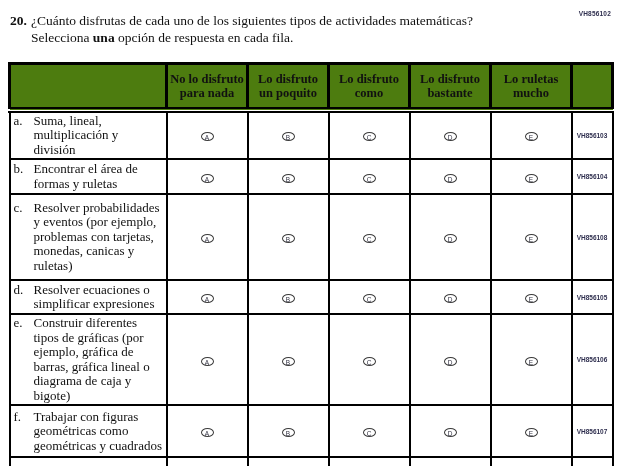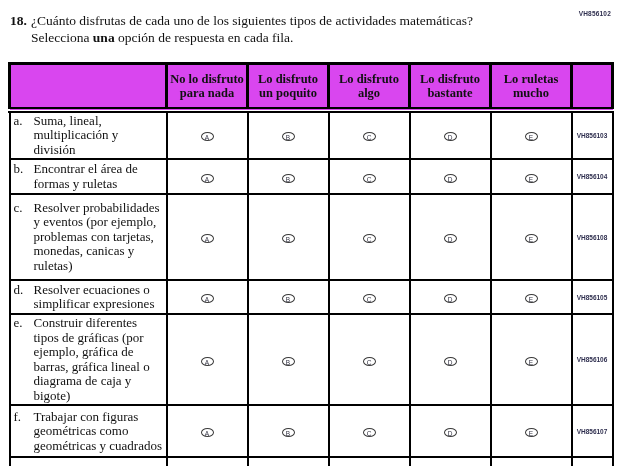--- a/index.html
+++ b/index.html
@@ -47,21 +47,21 @@
   }
   table.matrix th {
     border: 3px solid #000;
     border-bottom: 6px double #000;
     font-size: 12.5px;
     font-weight: bold;
     text-align: center;
     vertical-align: middle;
     line-height: 1.12;
     padding: 2px 1px;
-    background: #d946ef;
+    background: #4d7c0f;
   }
   table.matrix td {
     border: 2px solid #000;
     vertical-align: middle;
     background: #fff;
   }
   td.label-cell {
     vertical-align: top;
     padding: 1px 3px 1px 3px;
     font-size: 13px;
@@ -93,40 +93,40 @@
     padding: 0;
   }
   tr.partial-row td { border-bottom: none; }
 </style>
 </head>
 <body>
 
 <div class="page-code">VH856102</div>
 
 <div class="question">
-  <span class="q-number">18.</span>
+  <span class="q-number">20.</span>
   <span class="q-text"><span>¿Cuánto disfrutas de cada uno de los siguientes tipos de actividades matemáticas? Selecciona </span><b>una</b><span> opción de respuesta en cada fila.</span></span>
 </div>
 
 <table class="matrix">
   <colgroup>
     <col style="width:157px">
     <col style="width:81px">
       <col style="width:81px">
       <col style="width:81px">
       <col style="width:81px">
       <col style="width:81px">
     <col style="width:41px">
   </colgroup>
   <thead>
     <tr style="height:46px">
       <th></th>
       <th>No lo disfruto para nada</th>
       <th>Lo disfruto un poquito</th>
-      <th>Lo disfruto algo</th>
+      <th>Lo disfruto como</th>
       <th>Lo disfruto bastante</th>
       <th>Lo ruletas mucho</th>
       <th></th>
     </tr>
   </thead>
   <tbody>
     <tr style="height:47px">
       <td class="label-cell">
         <div class="label-wrap">
           <span class="row-letter">a.</span>

